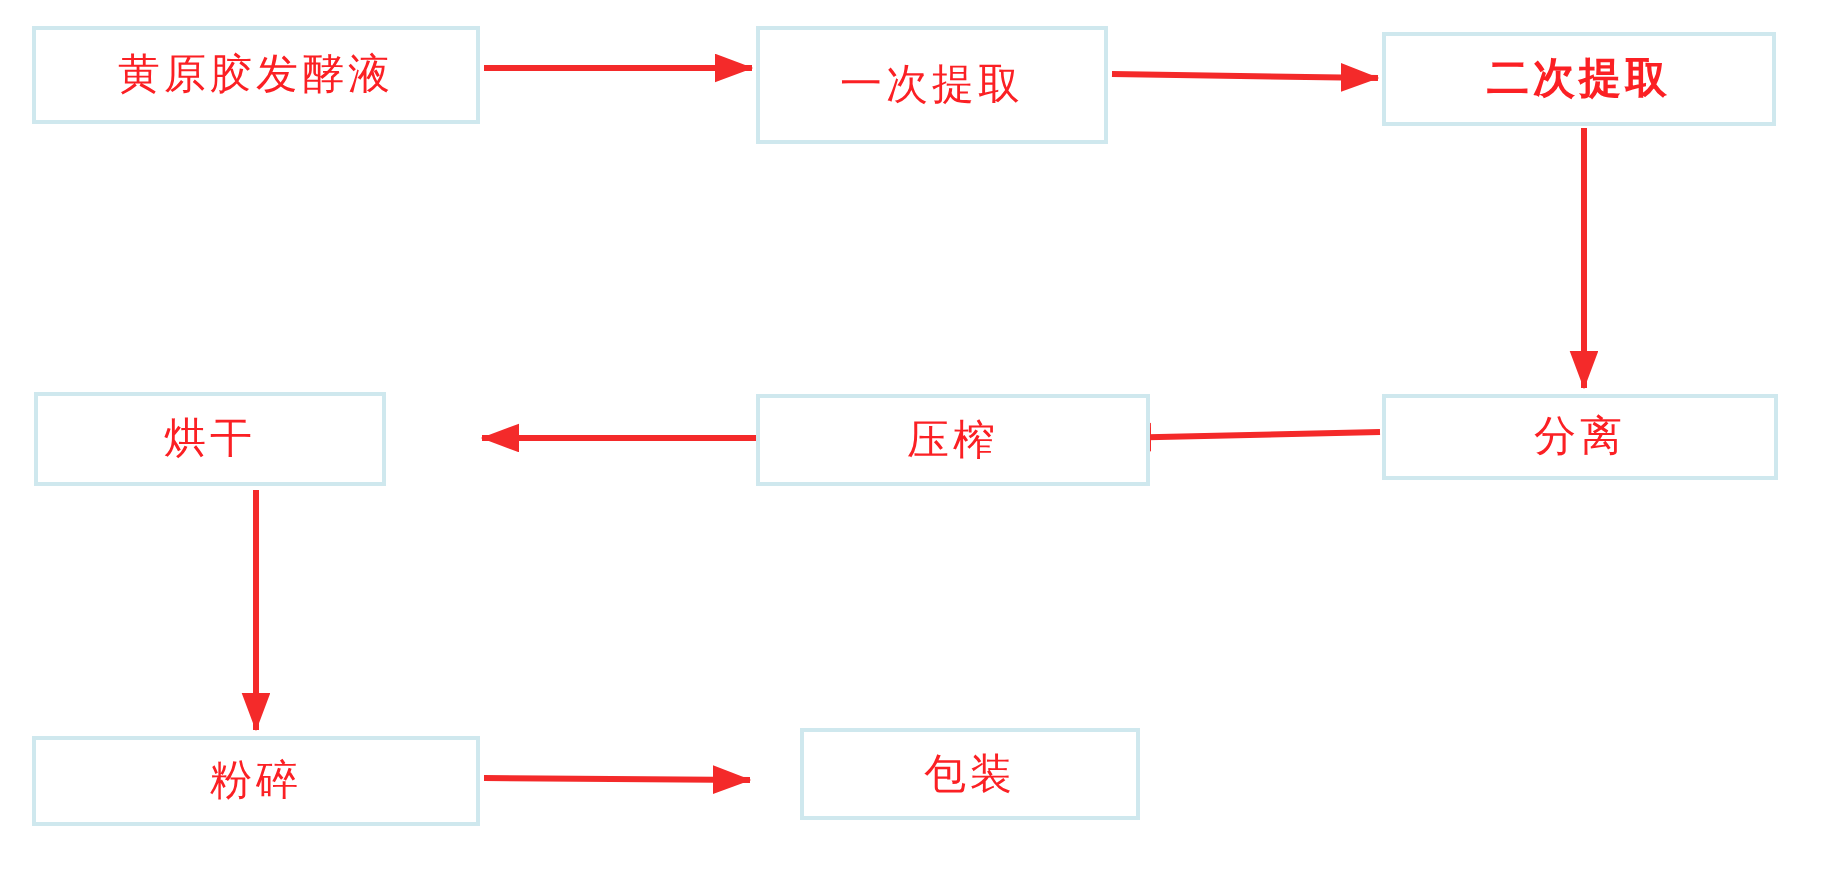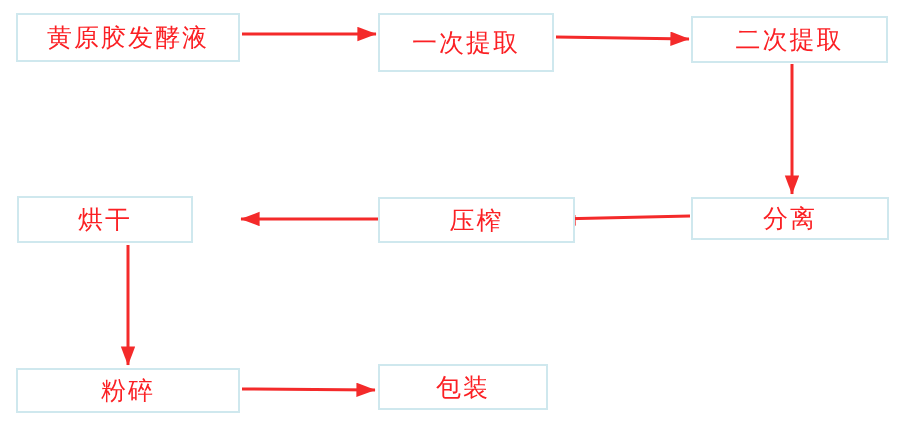--- a/index.html
+++ b/index.html
@@ -14,37 +14,37 @@
     background: #ffffff;
     font-family: "Liberation Serif", serif;
     overflow: hidden;
   }
   .node {
     position: absolute;
     box-sizing: border-box;
     border: 2px solid #cfe8ee;
     background: #ffffff;
     color: #fb2024;
-    font-size: 25px;
+    font-size: 21px;
     line-height: 1;
     letter-spacing: 2px;
     display: flex;
     align-items: center;
     justify-content: center;
     white-space: nowrap;
   }
   
   .n-fermentation      { left: 16px;  top: 13px;  width: 224px; height: 49px; }
   .n-first-extraction  { left: 378px; top: 13px;  width: 176px; height: 59px; }
-  .n-second-extraction { left: 691px; top: 16px;  width: 197px; height: 47px; }
+  .n-second-extraction { left: 691px; top: 16px;  width: 197px; height: 47px; font-weight: bold; }
   .n-separation        { left: 691px; top: 197px; width: 198px; height: 43px; }
   .n-pressing          { left: 378px; top: 197px; width: 197px; height: 46px; }
   .n-drying            { left: 17px;  top: 196px; width: 176px; height: 47px; }
   .n-crushing          { left: 16px;  top: 368px; width: 224px; height: 45px; }
-  .n-packaging         { left: 378px; top: 364px; width: 170px; height: 46px; }
+  .n-packaging         { left: 400px; top: 364px; width: 170px; height: 46px; }
   .arrow-layer {
     position: absolute;
     left: 0; top: 0;
     width: 913px;
     height: 436px;
     pointer-events: none;
   }
   .arrow-layer line {
     stroke: #f42a2a;
     stroke-width: 3;

